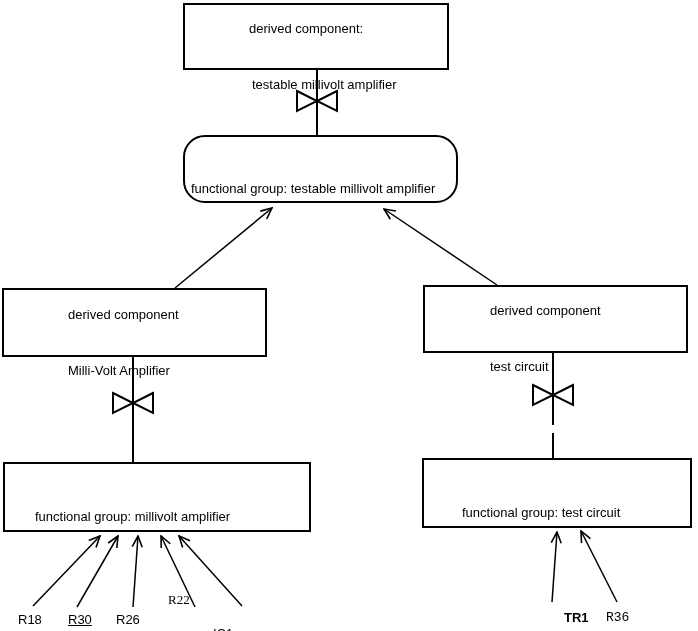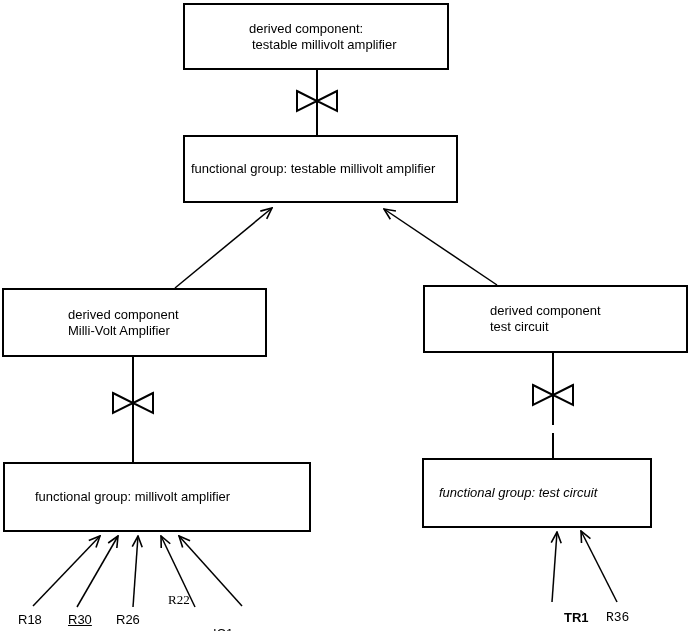--- a/index.html
+++ b/index.html
@@ -20,21 +20,21 @@
   .node {
     position: absolute;
     box-sizing: border-box;
     border: 2px solid #000000;
     background: #ffffff;
     display: flex;
     flex-direction: column;
     justify-content: center;
     line-height: 16px;
   }
-  .node .line { white-space: nowrap; }
+  .node .line { white-space: nowrap; margin-top: 40px; }
   .leaf-label {
     position: absolute;
     white-space: nowrap;
     line-height: 15px;
   }
   #wires {
     position: absolute;
     left: 0;
     top: 0;
     pointer-events: none;
@@ -73,39 +73,39 @@
 
     <line x1="552" y1="602" x2="557" y2="532" stroke="#000000" stroke-width="1.5" marker-end="url(#arrowhead)"></line>
     <line x1="617" y1="602" x2="581" y2="531" stroke="#000000" stroke-width="1.5" marker-end="url(#arrowhead)"></line>
   </svg>
 
   <div class="node" style="left:183px; top:3px; width:266px; height:67px; padding-left:64px;">
     <div class="line">derived component:</div>
     <div class="line" style="padding-left:3px;">testable millivolt amplifier</div>
   </div>
 
-  <div class="node" style="left:183px; top:135px; width:275px; height:68px; padding-left:6px;">
+  <div class="node" style="left:183px; top:135px; width:275px; height:68px; padding-left:6px;border-radius:22px;">
     <div class="line">functional group: testable millivolt amplifier</div>
   </div>
 
   <div class="node" style="left:2px; top:288px; width:265px; height:69px; padding-left:64px;">
     <div class="line">derived component</div>
     <div class="line">Milli-Volt Amplifier</div>
   </div>
 
   <div class="node" style="left:423px; top:285px; width:265px; height:68px; padding-left:65px;">
     <div class="line">derived component</div>
     <div class="line">test circuit</div>
   </div>
 
   <div class="node" style="left:3px; top:462px; width:308px; height:70px; padding-left:30px;">
     <div class="line">functional group: millivolt amplifier</div>
   </div>
 
-  <div class="node" style="left:422px; top:458px; width:230px; height:70px; padding-left:15px;font-style:italic;">
+  <div class="node" style="left:422px; top:458px; width:270px; height:70px; padding-left:38px;">
     <div class="line">functional group: test circuit</div>
   </div>
 
   <span class="leaf-label" style="left:18px; top:612px;">R18</span>
   <span class="leaf-label" style="left:68px; top:612px;text-decoration:underline;">R30</span>
   <span class="leaf-label" style="left:116px; top:612px;">R26</span>
   <span class="leaf-label" style="left:168px; top:592px;font-family:Liberation Serif, serif;">R22</span>
   <span class="leaf-label" style="left:213px; top:626px;">IC1</span>
   <span class="leaf-label" style="left:564px; top:610px;font-weight:bold;">TR1</span>
   <span class="leaf-label" style="left:606px; top:610px;font-family:Liberation Mono, monospace;">R36</span>

